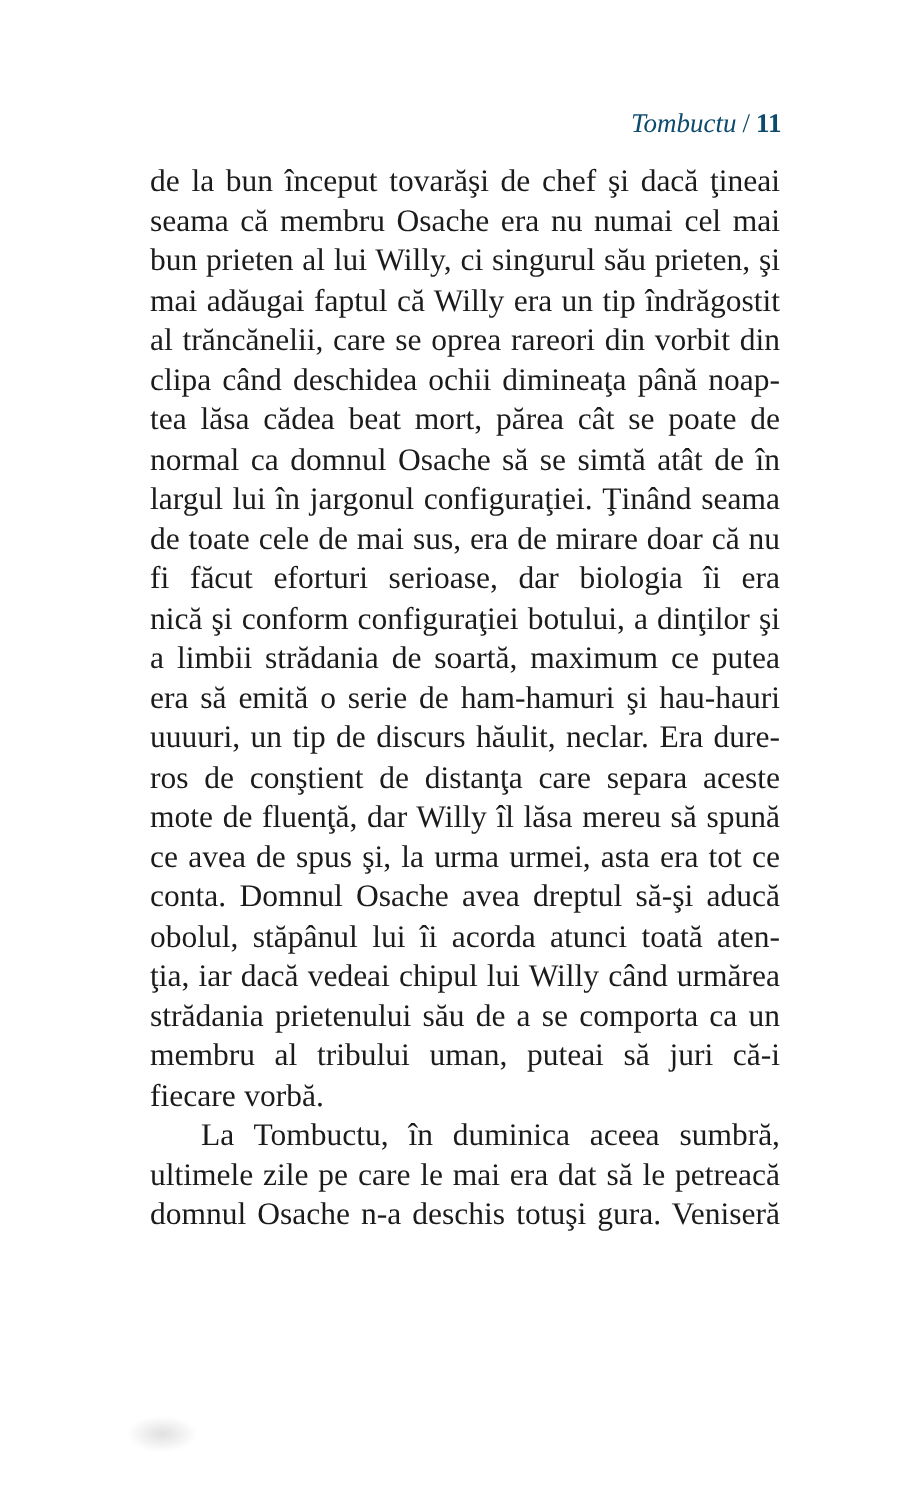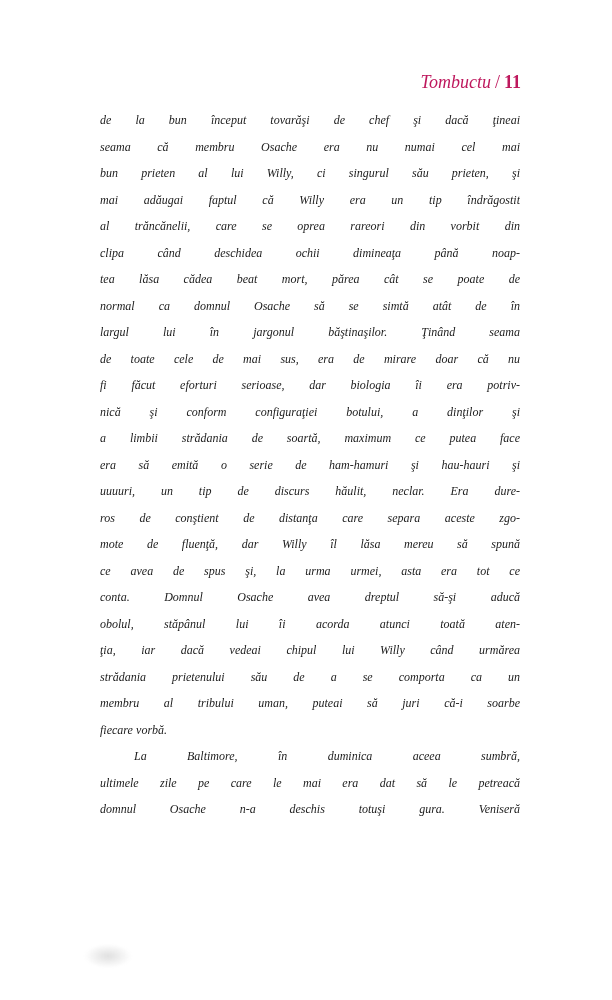--- a/index.html
+++ b/index.html
@@ -16,21 +16,21 @@
     color: #1b1b1b;
     overflow: hidden;
   }
   .running-head {
     position: absolute;
     top: 71px;
     right: 91px;
     font-size: 18px;
     line-height: 22px;
     white-space: nowrap;
-    color: #be185d;
+    color: #0c4a6e;
   }
   .running-head .book-title {
     font-style: italic;
   }
   .running-head .sep {
     margin: 0 4px;
   }
   .running-head .page-num {
     font-weight: bold;
   }
@@ -38,28 +38,27 @@
     position: absolute;
     top: 107px;
     left: 100px;
     width: 420px;
   }
   .paragraph {
     margin: 0;
     padding: 0;
   }
   .line {
-    font-size: 12px;
+    font-size: 21px;
     line-height: 26.5px;
     height: 26.5px;
     overflow: hidden;
     text-align: justify;
     text-align-last: justify;
     word-spacing: 0.02em;
-    font-style: italic;
   }
   .line.flush {
     text-align-last: left;
   }
   .line.indent {
     text-indent: 34px;
   }
   .scan-artifact {
     position: absolute;
     left: 84px;
@@ -83,39 +82,39 @@
   <div class="text-block" id="text-block">
       <div class="paragraph">
         <div class="line">de la bun început tovarăşi de chef şi dacă ţineai</div>
         <div class="line">seama că membru Osache era nu numai cel mai</div>
         <div class="line">bun prieten al lui Willy, ci singurul său prieten, şi</div>
         <div class="line">mai adăugai faptul că Willy era un tip îndrăgostit</div>
         <div class="line">al trăncănelii, care se oprea rareori din vorbit din</div>
         <div class="line">clipa când deschidea ochii dimineaţa până noap-</div>
         <div class="line">tea lăsa cădea beat mort, părea cât se poate de</div>
         <div class="line">normal ca domnul Osache să se simtă atât de în</div>
-        <div class="line">largul lui în jargonul băştinaşilor. Ţinând seama</div>
+        <div class="line">largul lui în jargonul configuraţiei. Ţinând seama</div>
         <div class="line">de toate cele de mai sus, era de mirare doar că nu</div>
         <div class="line">fi făcut eforturi serioase, dar biologia îi era potriv-</div>
         <div class="line">nică şi conform configuraţiei botului, a dinţilor şi</div>
         <div class="line">a limbii strădania de soartă, maximum ce putea face</div>
         <div class="line">era să emită o serie de ham-hamuri şi hau-hauri şi</div>
         <div class="line">uuuuri, un tip de discurs hăulit, neclar. Era dure-</div>
         <div class="line">ros de conştient de distanţa care separa aceste zgo-</div>
         <div class="line">mote de fluenţă, dar Willy îl lăsa mereu să spună</div>
         <div class="line">ce avea de spus şi, la urma urmei, asta era tot ce</div>
         <div class="line">conta. Domnul Osache avea dreptul să-şi aducă</div>
         <div class="line">obolul, stăpânul lui îi acorda atunci toată aten-</div>
         <div class="line">ţia, iar dacă vedeai chipul lui Willy când urmărea</div>
         <div class="line">strădania prietenului său de a se comporta ca un</div>
         <div class="line">membru al tribului uman, puteai să juri că-i soarbe</div>
         <div class="line flush">fiecare vorbă.</div>
       </div>
       <div class="paragraph">
-        <div class="line indent">La Baltimore, în duminica aceea sumbră,</div>
+        <div class="line indent">La Tombuctu, în duminica aceea sumbră,</div>
         <div class="line">ultimele zile pe care le mai era dat să le petreacă</div>
         <div class="line">domnul Osache n-a deschis totuşi gura. Veniseră</div>
       </div>
     </div>
 
   <div class="scan-artifact"></div>
 
 </div>
 
 </body></html>

